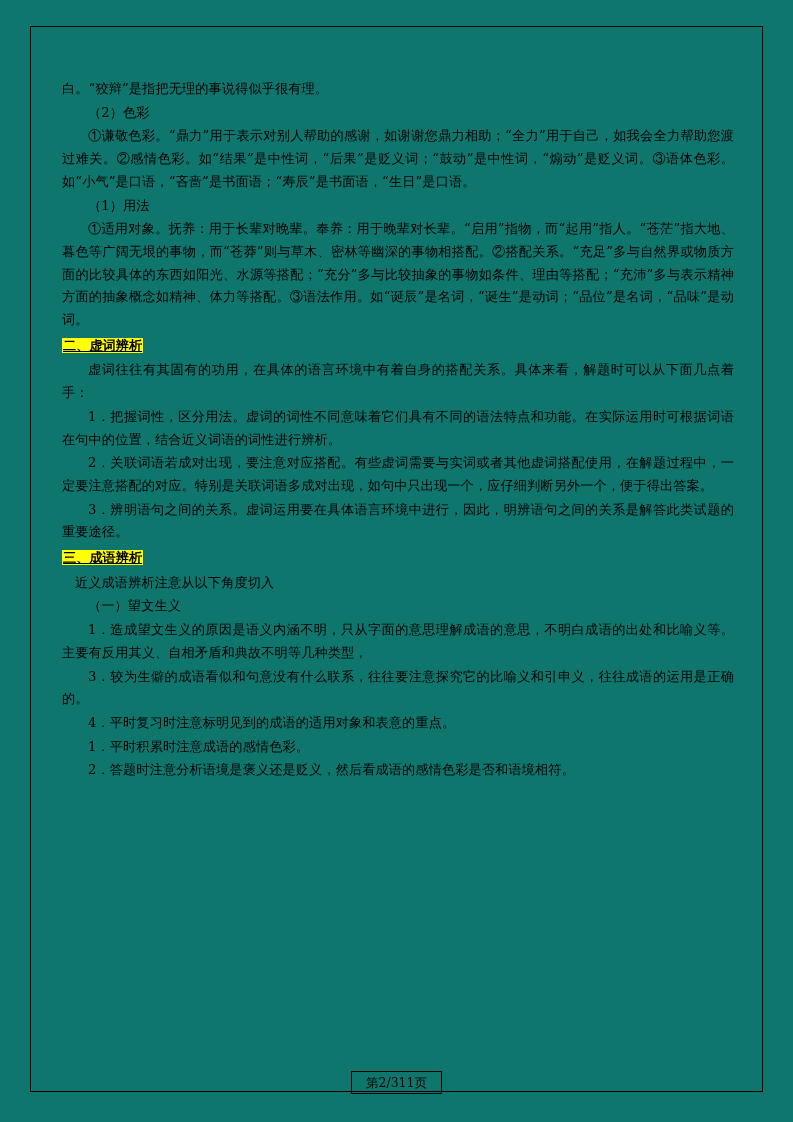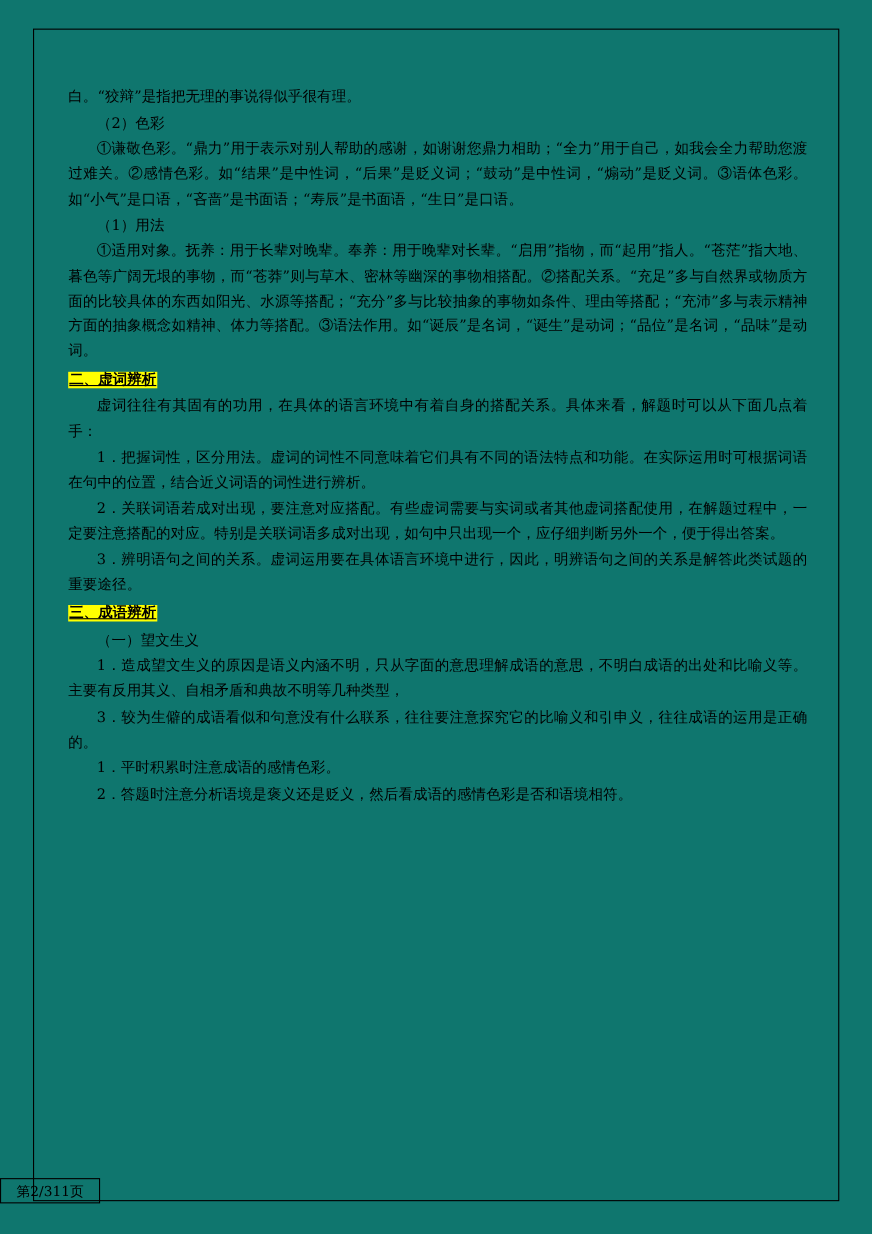--- a/index.html
+++ b/index.html
@@ -61,21 +61,21 @@
     margin: 3px 0 2px 0;
     font-family: "DejaVu Serif", "Liberation Serif", serif;
     font-size: 13.2px;
     line-height: 1.72;
   }
   .footer {
     position: absolute;
     left: 0;
     right: 0;
     bottom: 28px;
-    text-align: left;
+    text-align: center;
   }
   .footer-box {
     display: inline-block;
     border: 1px solid #000000;
     padding: 2px 14px;
     font-family: "DejaVu Serif", "Liberation Serif", serif;
     font-size: 12.5px;
     line-height: 1.4;
     color: #000000;
   }
@@ -101,23 +101,25 @@
 
     <p class="para indent">虚词往往有其固有的功用，在具体的语言环境中有着自身的搭配关系。具体来看，解题时可以从下面几点着手：</p>
     <p class="para indent">1．把握词性，区分用法。虚词的词性不同意味着它们具有不同的语法特点和功能。在实际运用时可根据词语在句中的位置，结合近义词语的词性进行辨析。</p>
     <p class="para indent">2．关联词语若成对出现，要注意对应搭配。有些虚词需要与实词或者其他虚词搭配使用，在解题过程中，一定要注意搭配的对应。特别是关联词语多成对出现，如句中只出现一个，应仔细判断另外一个，便于得出答案。</p>
     <p class="para indent">3．辨明语句之间的关系。虚词运用要在具体语言环境中进行，因此，明辨语句之间的关系是解答此类试题的重要途径。</p>
 
     <div class="heading-line">
       <span class="hl">三、成语辨析</span>
     </div>
 
+    <p class="para indent-half">近义成语辨析注意从以下角度切入</p>
     <p class="para indent">（一）望文生义</p>
     <p class="para indent">1．造成望文生义的原因是语义内涵不明，只从字面的意思理解成语的意思，不明白成语的出处和比喻义等。主要有反用其义、自相矛盾和典故不明等几种类型，</p>
     <p class="para indent">3．较为生僻的成语看似和句意没有什么联系，往往要注意探究它的比喻义和引申义，往往成语的运用是正确的。</p>
+    <p class="para indent">4．平时复习时注意标明见到的成语的适用对象和表意的重点。</p>
     <p class="para indent">1．平时积累时注意成语的感情色彩。</p>
     <p class="para indent">2．答题时注意分析语境是褒义还是贬义，然后看成语的感情色彩是否和语境相符。</p>
 
   </div>
 
   <div class="footer">
     <span class="footer-box">第2/311页</span>
   </div>
 
 </div>

